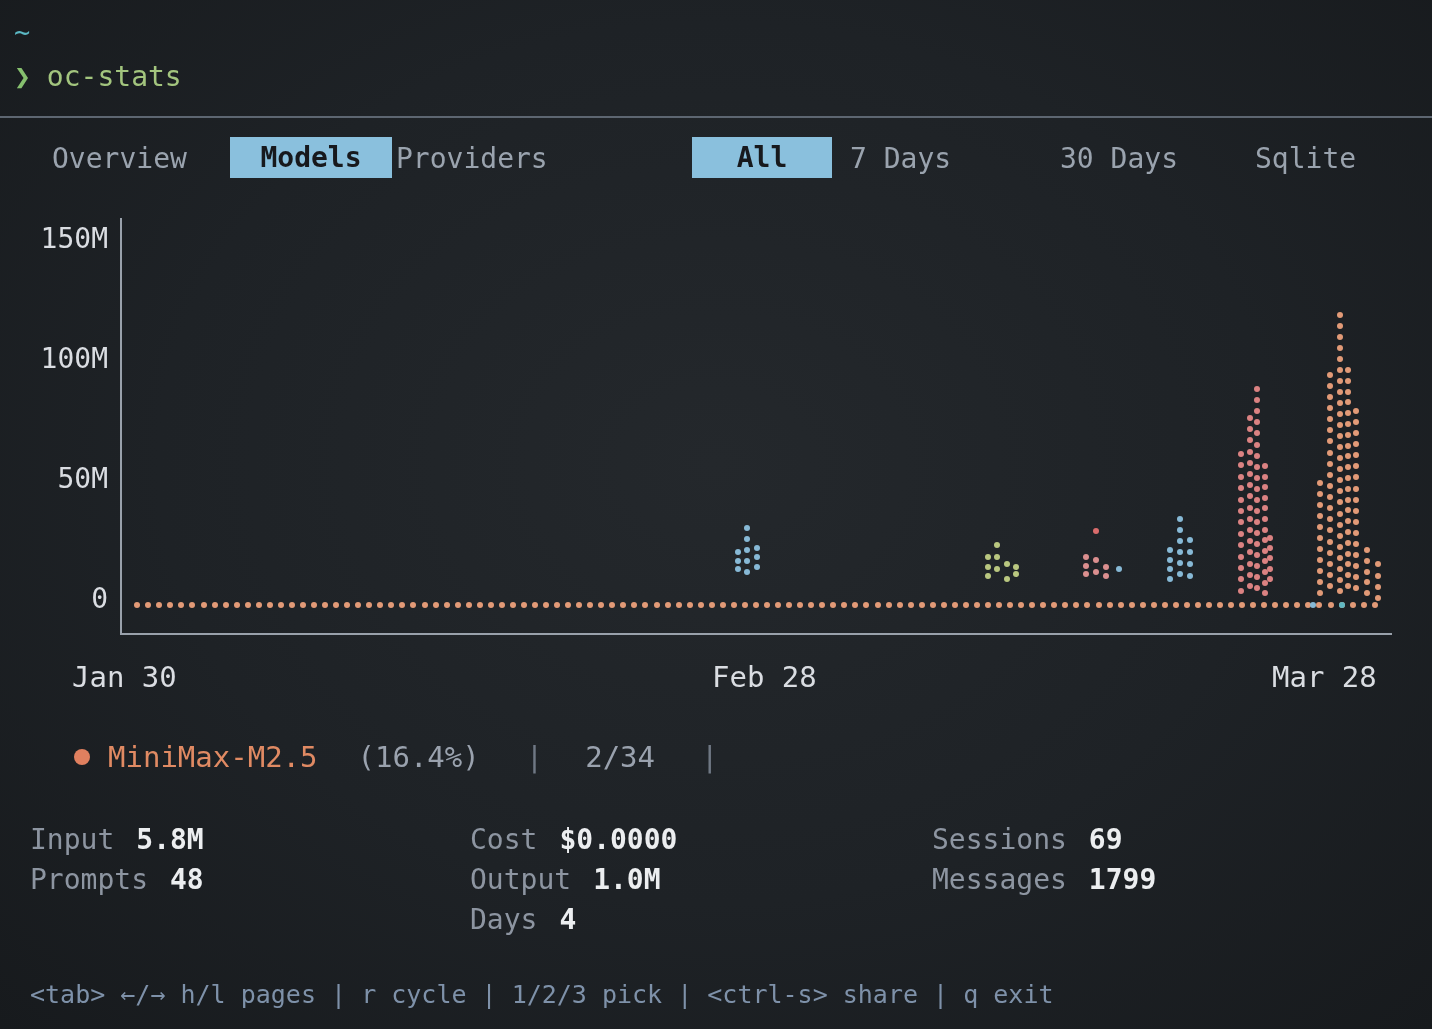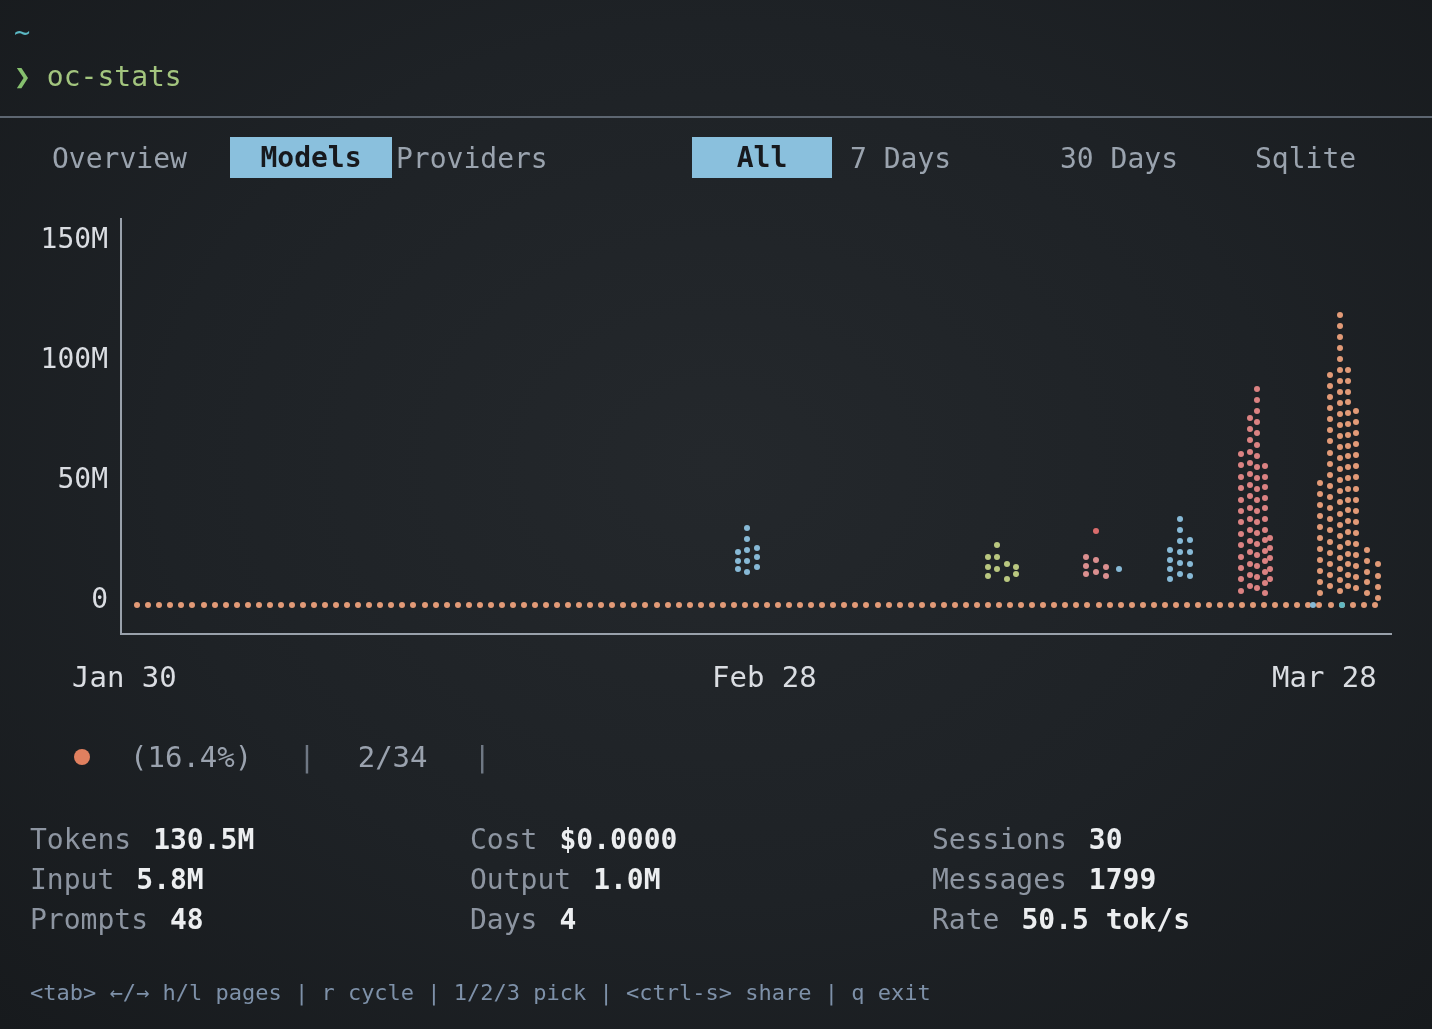--- a/index.html
+++ b/index.html
@@ -44,21 +44,21 @@
   .legend-pos { color:#9aa2ae; margin-left:42px; }
   .legend-hint { color:#9aa2ae; margin-left:48px; }
 
   
   .stat-col { top:820px; font-size:28px; }
   .stat-line { height:40px; line-height:40px; white-space:nowrap; }
   .stat-label { color:#8d95a1; }
   .stat-value { color:#eceef0; font-weight:bold; margin-left:22px; }
 
   
-  .footer { left:30px; top:980px; font-size:22px; color:#7e91a9; white-space:nowrap; }
+  .footer { left:30px; top:980px; font-size:25px; color:#7e91a9; white-space:nowrap; }
 </style>
 </head>
 <body>
 
 <div class="abs tilde">~</div>
 <div class="abs prompt-line">
   <span class="prompt-symbol">❯</span><span class="command">oc-stats</span>
 </div>
 <div class="abs separator"></div>
 
@@ -406,53 +406,48 @@
     <span class="dot" style="left: calc(93.8% - 3px); top: 384.2px; background: rgb(135, 185, 214);"></span>
     <span class="dot" style="left: calc(96.1% - 3px); top: 384.2px; background: rgb(95, 184, 194);"></span>
   </div>
 
 <div class="abs xtick" style="left:72px">Jan 30</div>
 <div class="abs xtick" style="left:712px">Feb 28</div>
 <div class="abs xtick" style="left:1272px">Mar 28</div>
 
 <div class="abs legend">
   <span class="legend-dot" style="background: rgb(224, 128, 95);"></span>
+  <span class="legend-model">MiniMax-M2.5</span>
   <span class="legend-share">(16.4%)</span>
   <span class="legend-sep">|</span>
   <span class="legend-pos">2/34</span>
   <span class="legend-sep">|</span>
 </div>
 
 <div class="abs stat-col" style="left:30px">
   <div class="stat-line">
-    <span class="stat-label">Tokens</span><span class="stat-value">130.5M</span>
-  </div>
-  <div class="stat-line">
     <span class="stat-label">Input</span><span class="stat-value">5.8M</span>
   </div>
   <div class="stat-line">
     <span class="stat-label">Prompts</span><span class="stat-value">48</span>
   </div>
 </div>
 <div class="abs stat-col" style="left:470px">
   <div class="stat-line">
     <span class="stat-label">Cost</span><span class="stat-value">$0.0000</span>
   </div>
   <div class="stat-line">
     <span class="stat-label">Output</span><span class="stat-value">1.0M</span>
   </div>
   <div class="stat-line">
     <span class="stat-label">Days</span><span class="stat-value">4</span>
   </div>
 </div>
 <div class="abs stat-col" style="left:932px">
   <div class="stat-line">
-    <span class="stat-label">Sessions</span><span class="stat-value">30</span>
+    <span class="stat-label">Sessions</span><span class="stat-value">69</span>
   </div>
   <div class="stat-line">
     <span class="stat-label">Messages</span><span class="stat-value">1799</span>
   </div>
-  <div class="stat-line">
-    <span class="stat-label">Rate</span><span class="stat-value">50.5 tok/s</span>
-  </div>
 </div>
 
 <div class="abs footer">&lt;tab&gt; ←/→ h/l pages | r cycle | 1/2/3 pick | &lt;ctrl-s&gt; share | q exit</div>
 
 </body></html>

